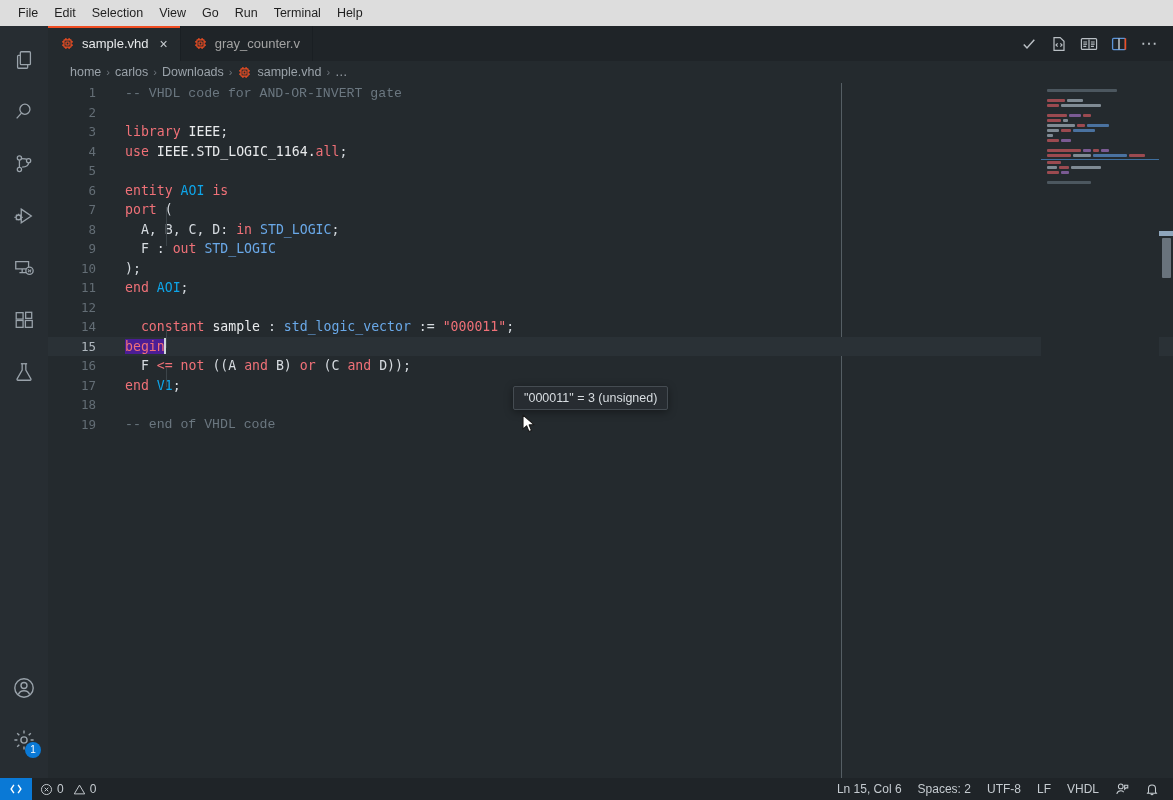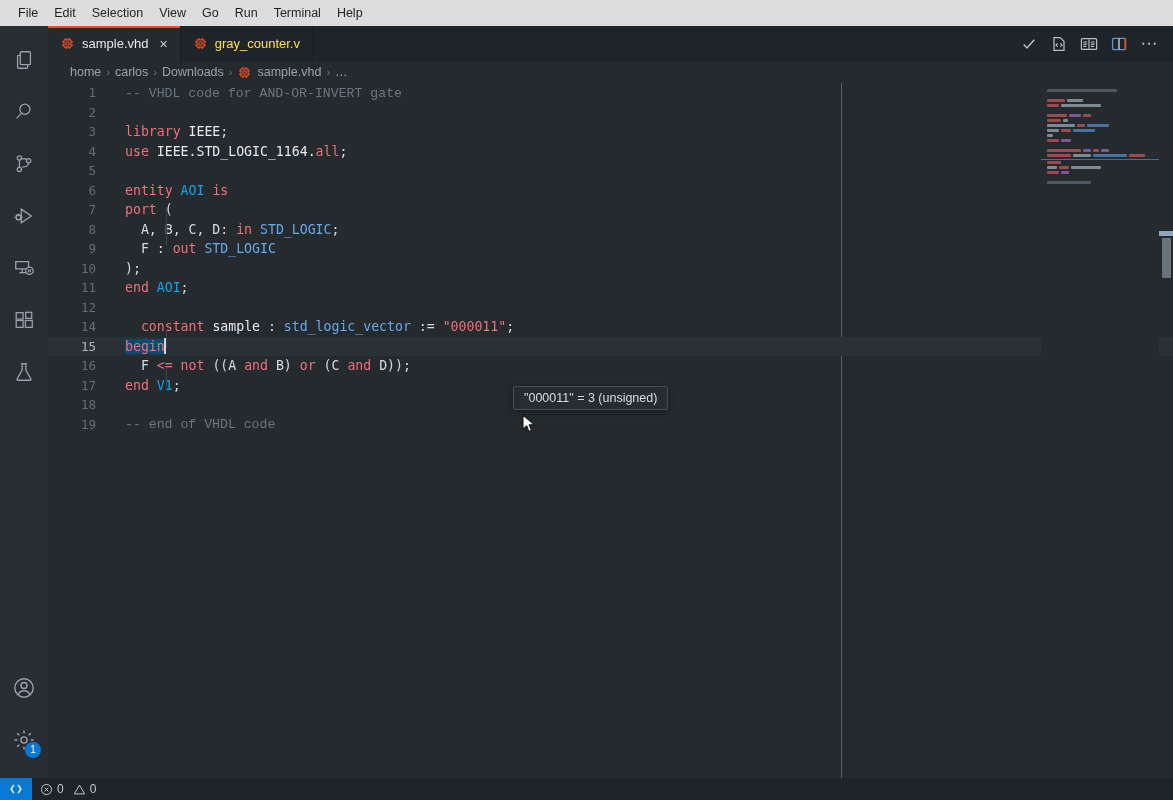--- a/index.html
+++ b/index.html
@@ -45,21 +45,21 @@
   
   .editorcol { flex: 1 1 auto; display: flex; flex-direction: column; min-width: 0; background: #242a2e; }
 
   
   .tabbar {
     height: 35px; flex: 0 0 35px; background: #1f2428; display: flex; align-items: stretch;
     position: relative;
   }
   .tab {
     display: flex; align-items: center; gap: 7px; padding: 0 12px;
-    font-size: 13px; color: #fde047; position: relative; cursor: pointer;
+    font-size: 13px; color: #a3a3a3; position: relative; cursor: pointer;
     border-right: 1px solid #1a1f23; max-width: 230px;
   }
   .tab.active { background: #242a2e; color: #e6e8ea; }
   .tab.active::before {
     content: ""; position: absolute; left: 0; right: 0; top: 0; height: 2px; background: #f04e23;
   }
   .tab-close { font-size: 14px; color: #c8ccd0; margin-left: 4px; line-height: 1; }
   .tabbar-actions {
     margin-left: auto; display: flex; align-items: center; gap: 2px; padding-right: 10px;
   }
@@ -96,21 +96,21 @@
 
   
   .c-comment { color: #6b7780; font-family: Liberation Mono, monospace; }
   .c-key     { color: #f07178; }
   .c-type    { color: #6aa9e9; }
   .c-plain   { color: #d6dbe0; }
   .c-name    { color: #0ea5e9; }
   .c-str     { color: #f07178; }
   .c-func    { color: #e8eaec; margin-top: 8px; }
 
-  .sel-begin { background: #0c4a6e; }
+  .sel-begin { background: #4c1d95; }
   .cursor {
     display: inline-block; width: 2px; height: 16px; background: #cfd6db;
     vertical-align: text-bottom; margin-left: -1px;
   }
 
   
   .indent-guide {
     position: absolute; width: 1px; background: #3c4449; left: 118px;
   }
   .vruler { position: absolute; top: 0; bottom: 0; width: 1px; background: #555e64; left: 793px; }
@@ -454,15 +454,35 @@
         <circle cx="8" cy="8" r="6.2"></circle>
           <path d="M5.8 5.8l4.4 4.4M10.2 5.8l-4.4 4.4"></path>
       </svg>
       <span>0</span>
       <svg width="13" height="13" viewBox="0 0 16 16" fill="none" stroke="currentColor" stroke-width="1.2" style="margin-left:5px">
         <path d="M8 2.6 14.4 13.4H1.6z"></path>
       </svg>
       <span>0</span>
     </div>
 
+    <div class="sb-right">
+      <div class="sb-item">Ln 15, Col 6</div>
+      <div class="sb-item">Spaces: 2</div>
+      <div class="sb-item">UTF-8</div>
+      <div class="sb-item">LF</div>
+      <div class="sb-item">VHDL</div>
+      <div class="sb-item" title="Tweet Feedback">
+        <svg width="14" height="14" viewBox="0 0 16 16" fill="none" stroke="currentColor" stroke-width="1.2">
+          <circle cx="6.6" cy="5" r="2.7"></circle>
+            <path d="M2 13.6c.7-2.3 2.5-3.5 4.6-3.5 1.3 0 2.5.5 3.4 1.4"></path>
+          <path d="M11 3.6h3.6v3.1h-2l-1.6 1.5z"></path>
+        </svg>
+      </div>
+      <div class="sb-item" title="No Notifications">
+        <svg width="14" height="14" viewBox="0 0 16 16" fill="none" stroke="currentColor" stroke-width="1.2">
+          <path d="M4 11.6V7.4a4 4 0 0 1 8 0v4.2l1 1.3H3z"></path>
+            <path d="M6.7 13.7a1.4 1.4 0 0 0 2.6 0"></path>
+        </svg>
+      </div>
+    </div>
   </div>
 
 </div>
 
 </body></html>

